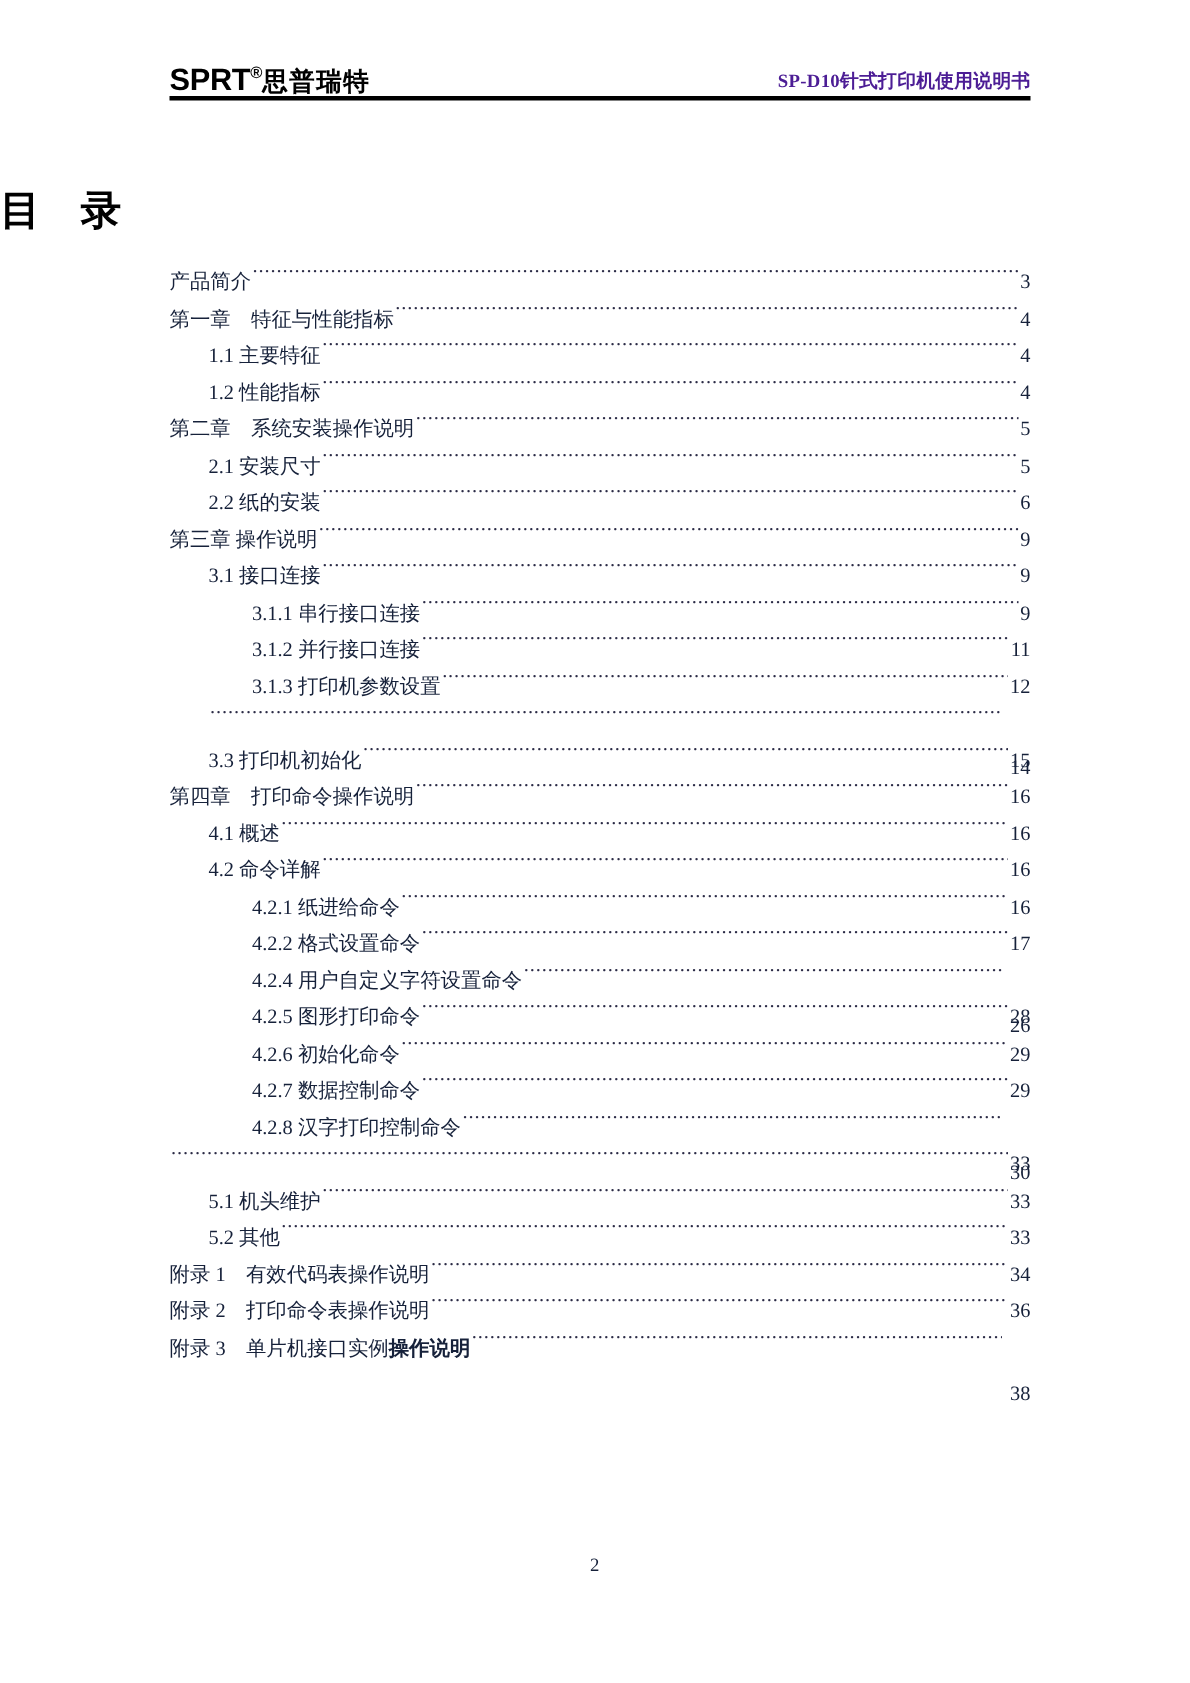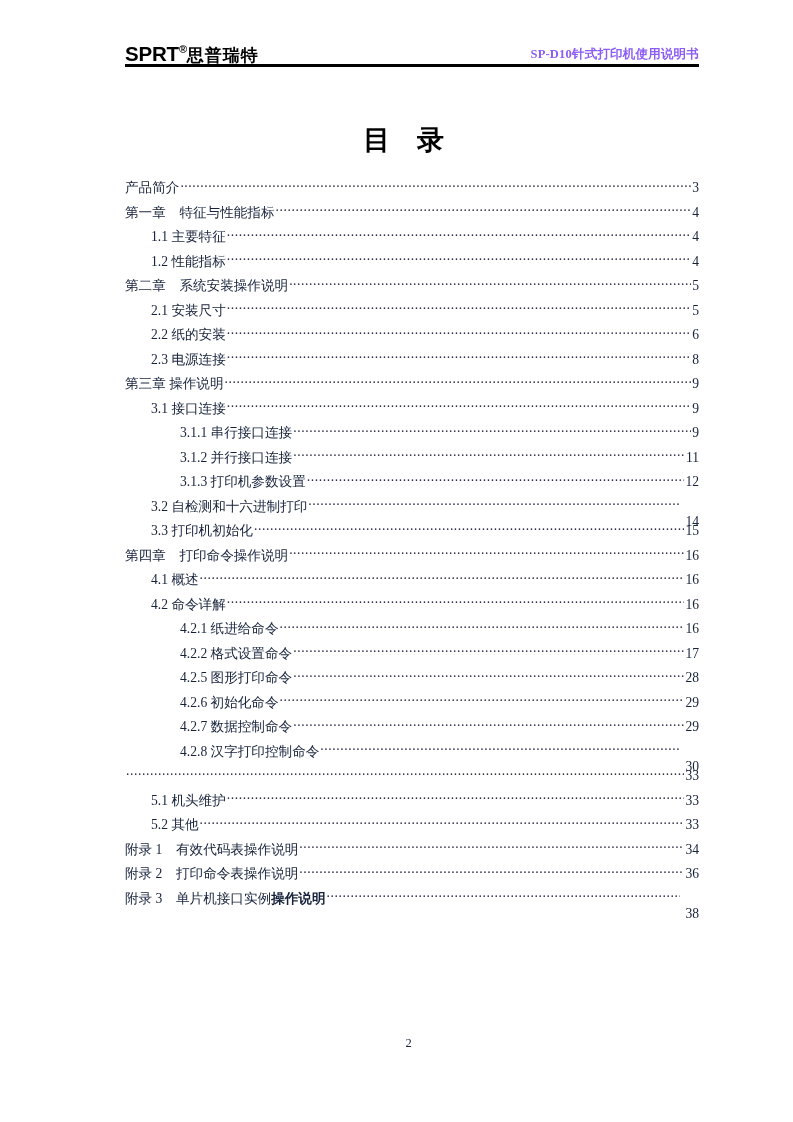--- a/index.html
+++ b/index.html
@@ -11,21 +11,21 @@
     width: 793px;
     height: 1122px;
     font-family: "Liberation Serif", "DejaVu Serif", serif;
     color: #1a1a2e;
     position: relative;
     overflow: hidden;
   }
 
   .page {
     position: absolute;
-    top: 0; left: 12px;
+    top: 0; left: 0;
     width: 712px;
     height: 1122px;
   }
 
   
   .header {
     position: absolute;
     left: 113px;
     top: 36px;
     width: 574px;
@@ -54,58 +54,58 @@
   .logo .cn {
     font-family: "Liberation Serif", "DejaVu Serif", serif;
     font-size: 17px;
     font-weight: bold;
     letter-spacing: 1px;
   }
   .header-right {
     font-family: "Liberation Serif", "DejaVu Serif", serif;
     font-weight: bold;
     font-size: 12.5px;
-    color: #8b5cf6;
+    color: #4c1d95;
     white-space: nowrap;
     letter-spacing: 0.2px;
     padding-bottom: 1px;
   }
   .header-rule {
     position: absolute;
     left: 113px;
     top: 64px;
     width: 574px;
     height: 3px;
     background: #000000;
   }
 
   
   .doc-title {
     position: absolute;
     left: 0;
     top: 122px;
     width: 793px;
-    text-align: center;
+    text-align: left;
     font-size: 27px;
     font-weight: bold;
     letter-spacing: 10px;
     color: #000000;
     font-family: "Liberation Serif", "DejaVu Serif", serif;
   }
 
   
   .toc {
     position: absolute;
     left: 113px;
     top: 176px;
     width: 574px;
   }
   .toc-entry {
     display: flex;
-    align-items: center;
+    align-items: flex-start;
     font-size: 13.6px;
     line-height: 24.5px;
     height: 24.5px;
     color: #16213a;
     white-space: nowrap;
   }
   .toc-entry .label {
     flex: 0 0 auto;
   }
   .toc-entry .leader {
@@ -195,25 +195,20 @@
       <div class="toc-entry lvl2">
         <span class="label">2.1 安装尺寸</span>
         <span class="leader"></span>
         <span class="pageno">5</span>
       </div>
       <div class="toc-entry lvl2">
         <span class="label">2.2 纸的安装</span>
         <span class="leader"></span>
         <span class="pageno">6</span>
       </div>
-      <div class="toc-entry lvl2">
-        <span class="label">2.3 电源连接</span>
-        <span class="leader"></span>
-        <span class="pageno">8</span>
-      </div>
       <div class="toc-entry lvl1">
         <span class="label">第三章 操作说明</span>
         <span class="leader"></span>
         <span class="pageno">9</span>
       </div>
       <div class="toc-entry lvl2">
         <span class="label">3.1 接口连接</span>
         <span class="leader"></span>
         <span class="pageno">9</span>
       </div>
@@ -226,21 +221,20 @@
         <span class="label">3.1.2 并行接口连接</span>
         <span class="leader"></span>
         <span class="pageno">11</span>
       </div>
       <div class="toc-entry lvl3">
         <span class="label">3.1.3 打印机参数设置</span>
         <span class="leader"></span>
         <span class="pageno">12</span>
       </div>
       <div class="toc-entry lvl2">
-        <span class="label">3.2 自检测和十六进制打印</span>
         <span class="leader"></span>
         <span class="pageno gap">14</span>
       </div>
       <div class="toc-entry lvl2">
         <span class="label">3.3 打印机初始化</span>
         <span class="leader"></span>
         <span class="pageno">15</span>
       </div>
       <div class="toc-entry lvl1">
         <span class="label">第四章　打印命令操作说明</span>
@@ -261,20 +255,25 @@
         <span class="label">4.2.1 纸进给命令</span>
         <span class="leader"></span>
         <span class="pageno">16</span>
       </div>
       <div class="toc-entry lvl3">
         <span class="label">4.2.2 格式设置命令</span>
         <span class="leader"></span>
         <span class="pageno">17</span>
       </div>
       <div class="toc-entry lvl3">
+        <span class="label">4.2.4 用户自定义字符设置命令</span>
+        <span class="leader"></span>
+        <span class="pageno gap">26</span>
+      </div>
+      <div class="toc-entry lvl3">
         <span class="label">4.2.5 图形打印命令</span>
         <span class="leader"></span>
         <span class="pageno">28</span>
       </div>
       <div class="toc-entry lvl3">
         <span class="label">4.2.6 初始化命令</span>
         <span class="leader"></span>
         <span class="pageno">29</span>
       </div>
       <div class="toc-entry lvl3">

